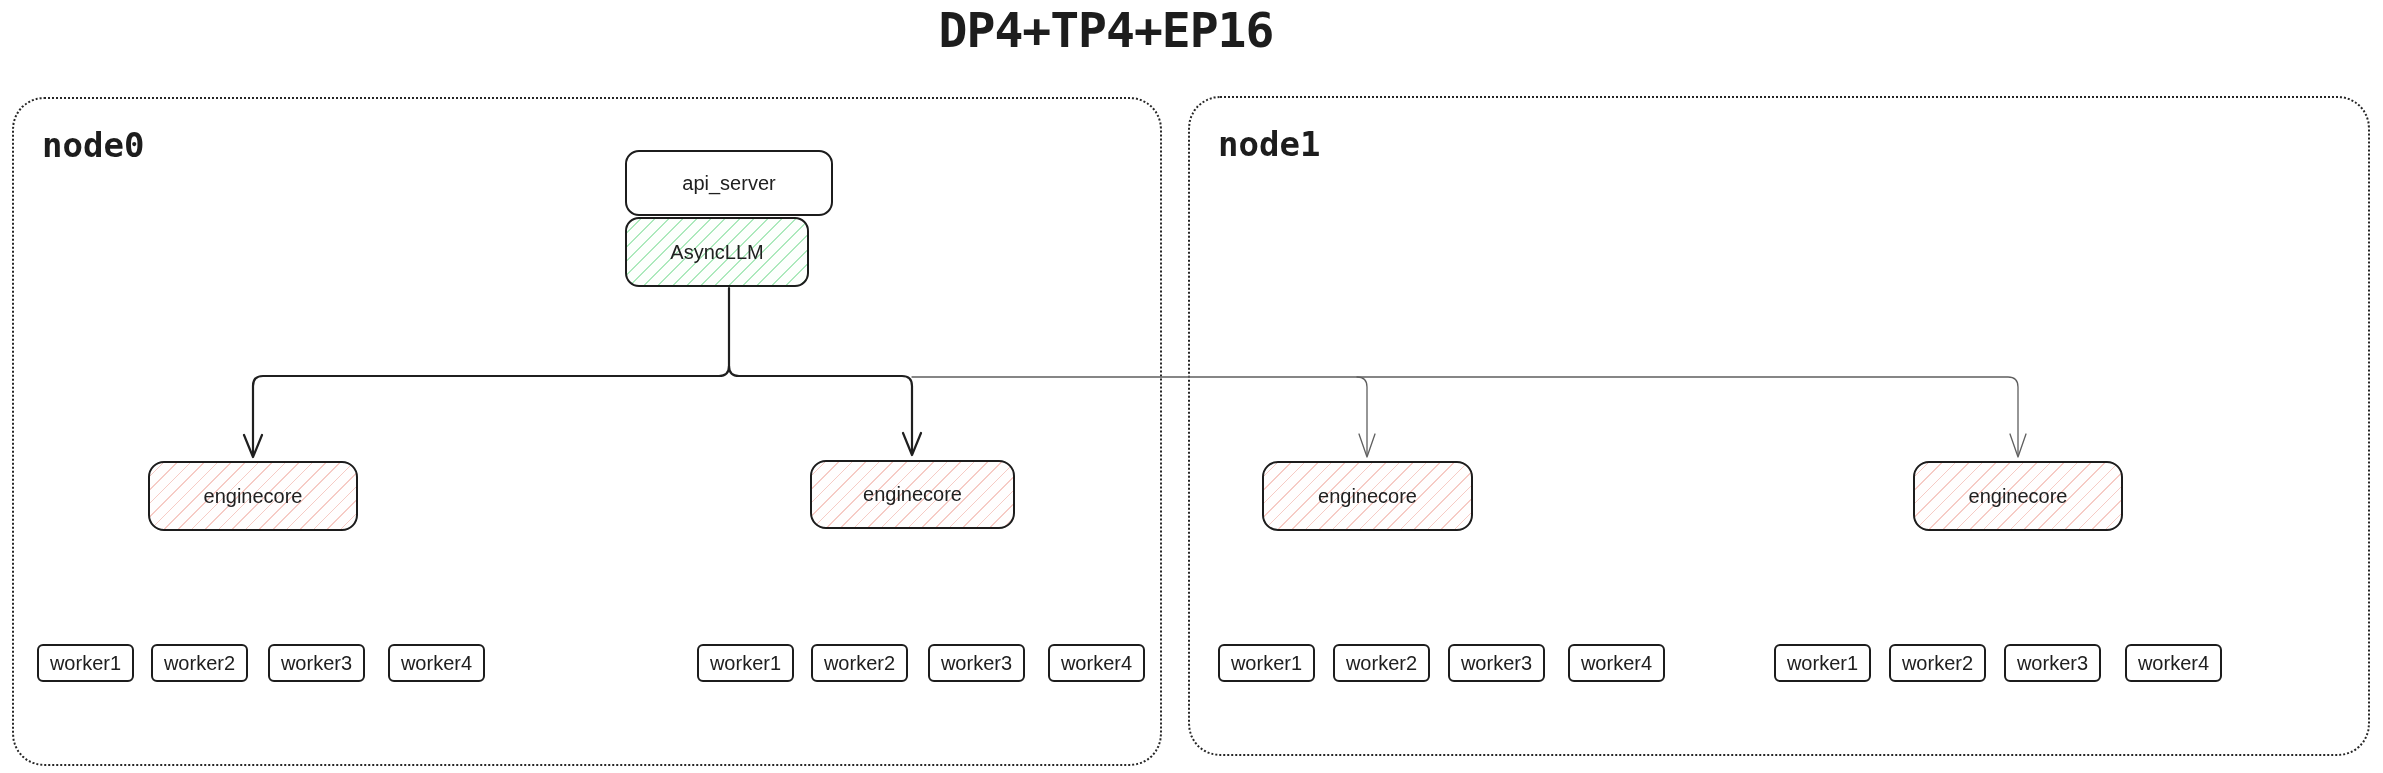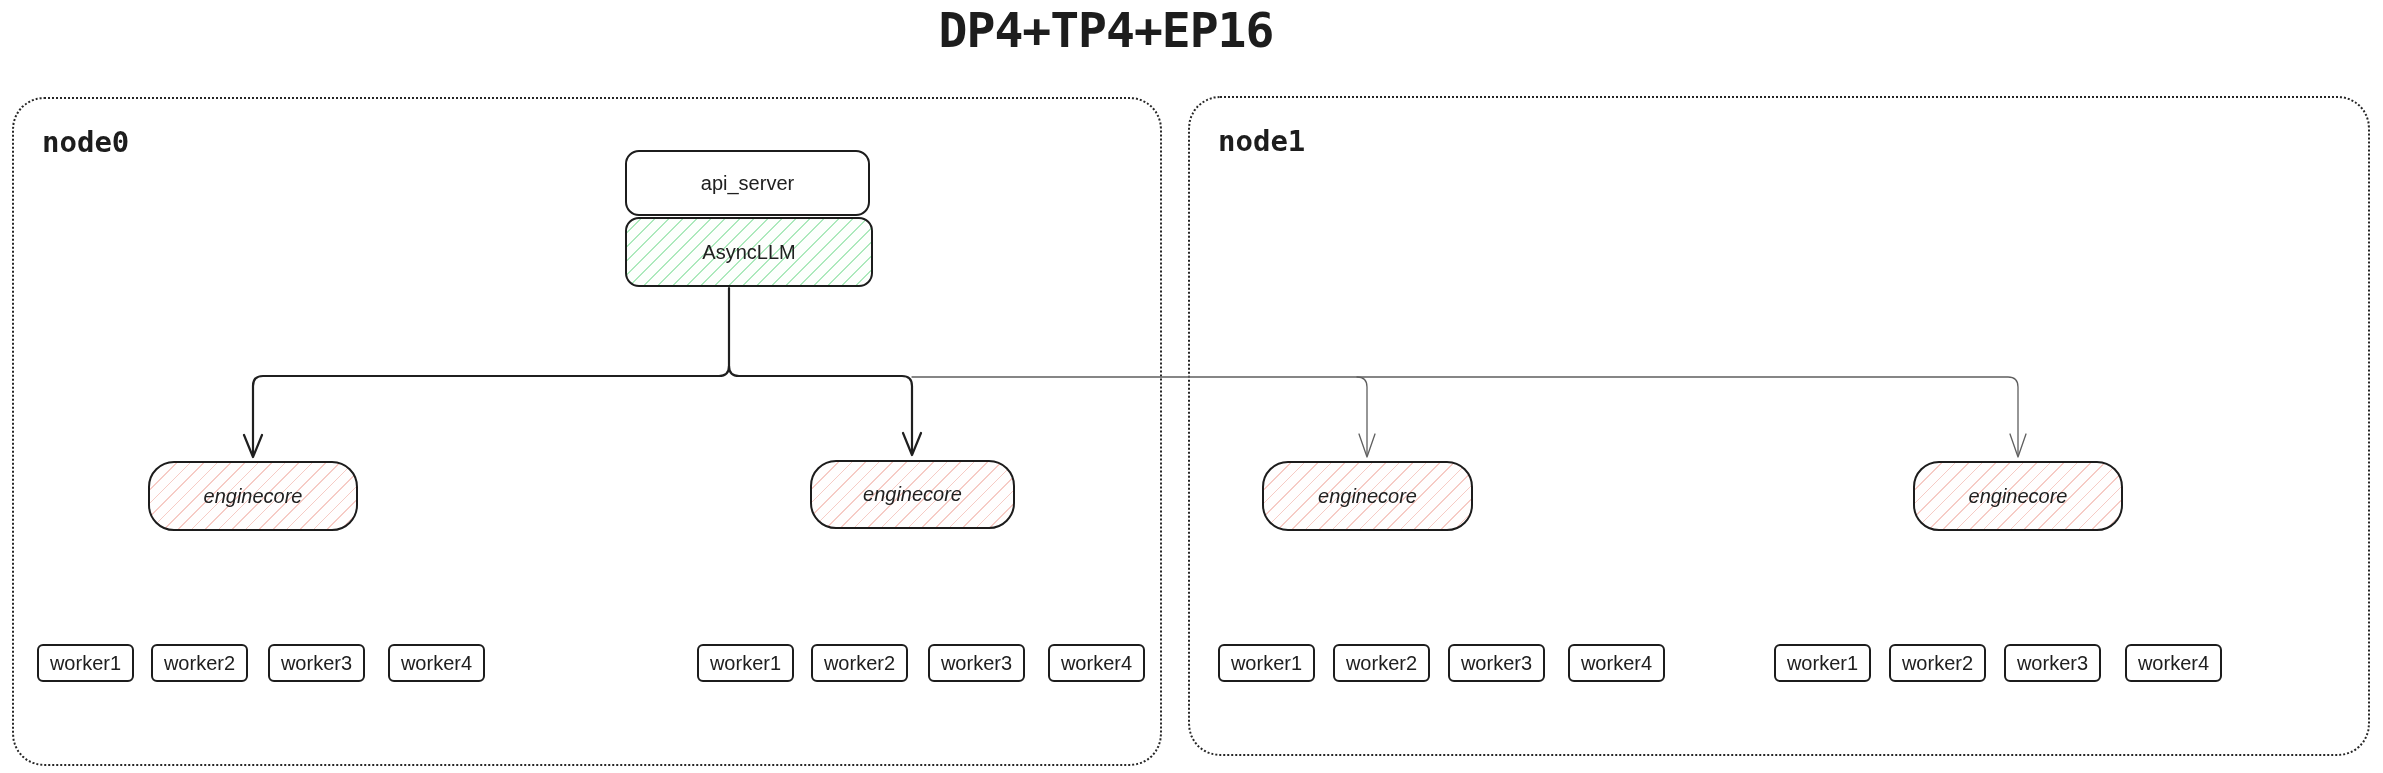--- a/index.html
+++ b/index.html
@@ -34,46 +34,45 @@
   }
   #node0 { left: 12px;   top: 97px; width: 1146px; height: 665px; }
   #node1 { left: 1188px; top: 96px; width: 1178px; height: 656px; }
 
   .node-label {
     position: absolute;
     top: 26px;
     left: 28px;
     font-family: "DejaVu Sans Mono", "Liberation Mono", monospace;
     font-weight: bold;
-    font-size: 29px;
+    font-size: 34px;
     color: #1d1d1d;
   }
 
   .box {
     position: absolute;
     box-sizing: border-box;
     border: 2.2px solid #1c1c1c;
     display: flex;
     align-items: center;
     justify-content: center;
     font-size: 20px;
     color: #202020;
     background: #ffffff;
   }
 
   .stack-box { border-radius: 14px; }
-  #api-server { left: 625px; top: 150px; width: 245px; height: 66px; z-index: 2; }
-  #async-llm  { left: 625px; top: 217px; width: 248px; height: 70px; z-index: 1;
+  #api-server { left: 625px; top: 150px; width: 208px; height: 66px; z-index: 2; }
+  #async-llm  { left: 625px; top: 217px; width: 184px; height: 70px; z-index: 1;
     background: repeating-linear-gradient(135deg, #fdfffd 0px, #fdfffd 8.5px, #ace9bc 8.5px, #ace9bc 10px);
   }
 
   .enginecore {
-    border-radius: 26px;
+    border-radius: 16px;
     background: repeating-linear-gradient(135deg, #fffefe 0px, #fffefe 8.5px, #f6cbc5 8.5px, #f6cbc5 9.6px);
-    font-style: italic;
   }
   #ec0 { left: 148px;  top: 461px; width: 210px; height: 70px; }
   #ec1 { left: 810px;  top: 460px; width: 205px; height: 69px; }
   #ec2 { left: 1262px; top: 461px; width: 211px; height: 70px; }
   #ec3 { left: 1913px; top: 461px; width: 210px; height: 70px; }
 
   .worker {
     border-radius: 6px;
     border-width: 2px;
     height: 38px;

